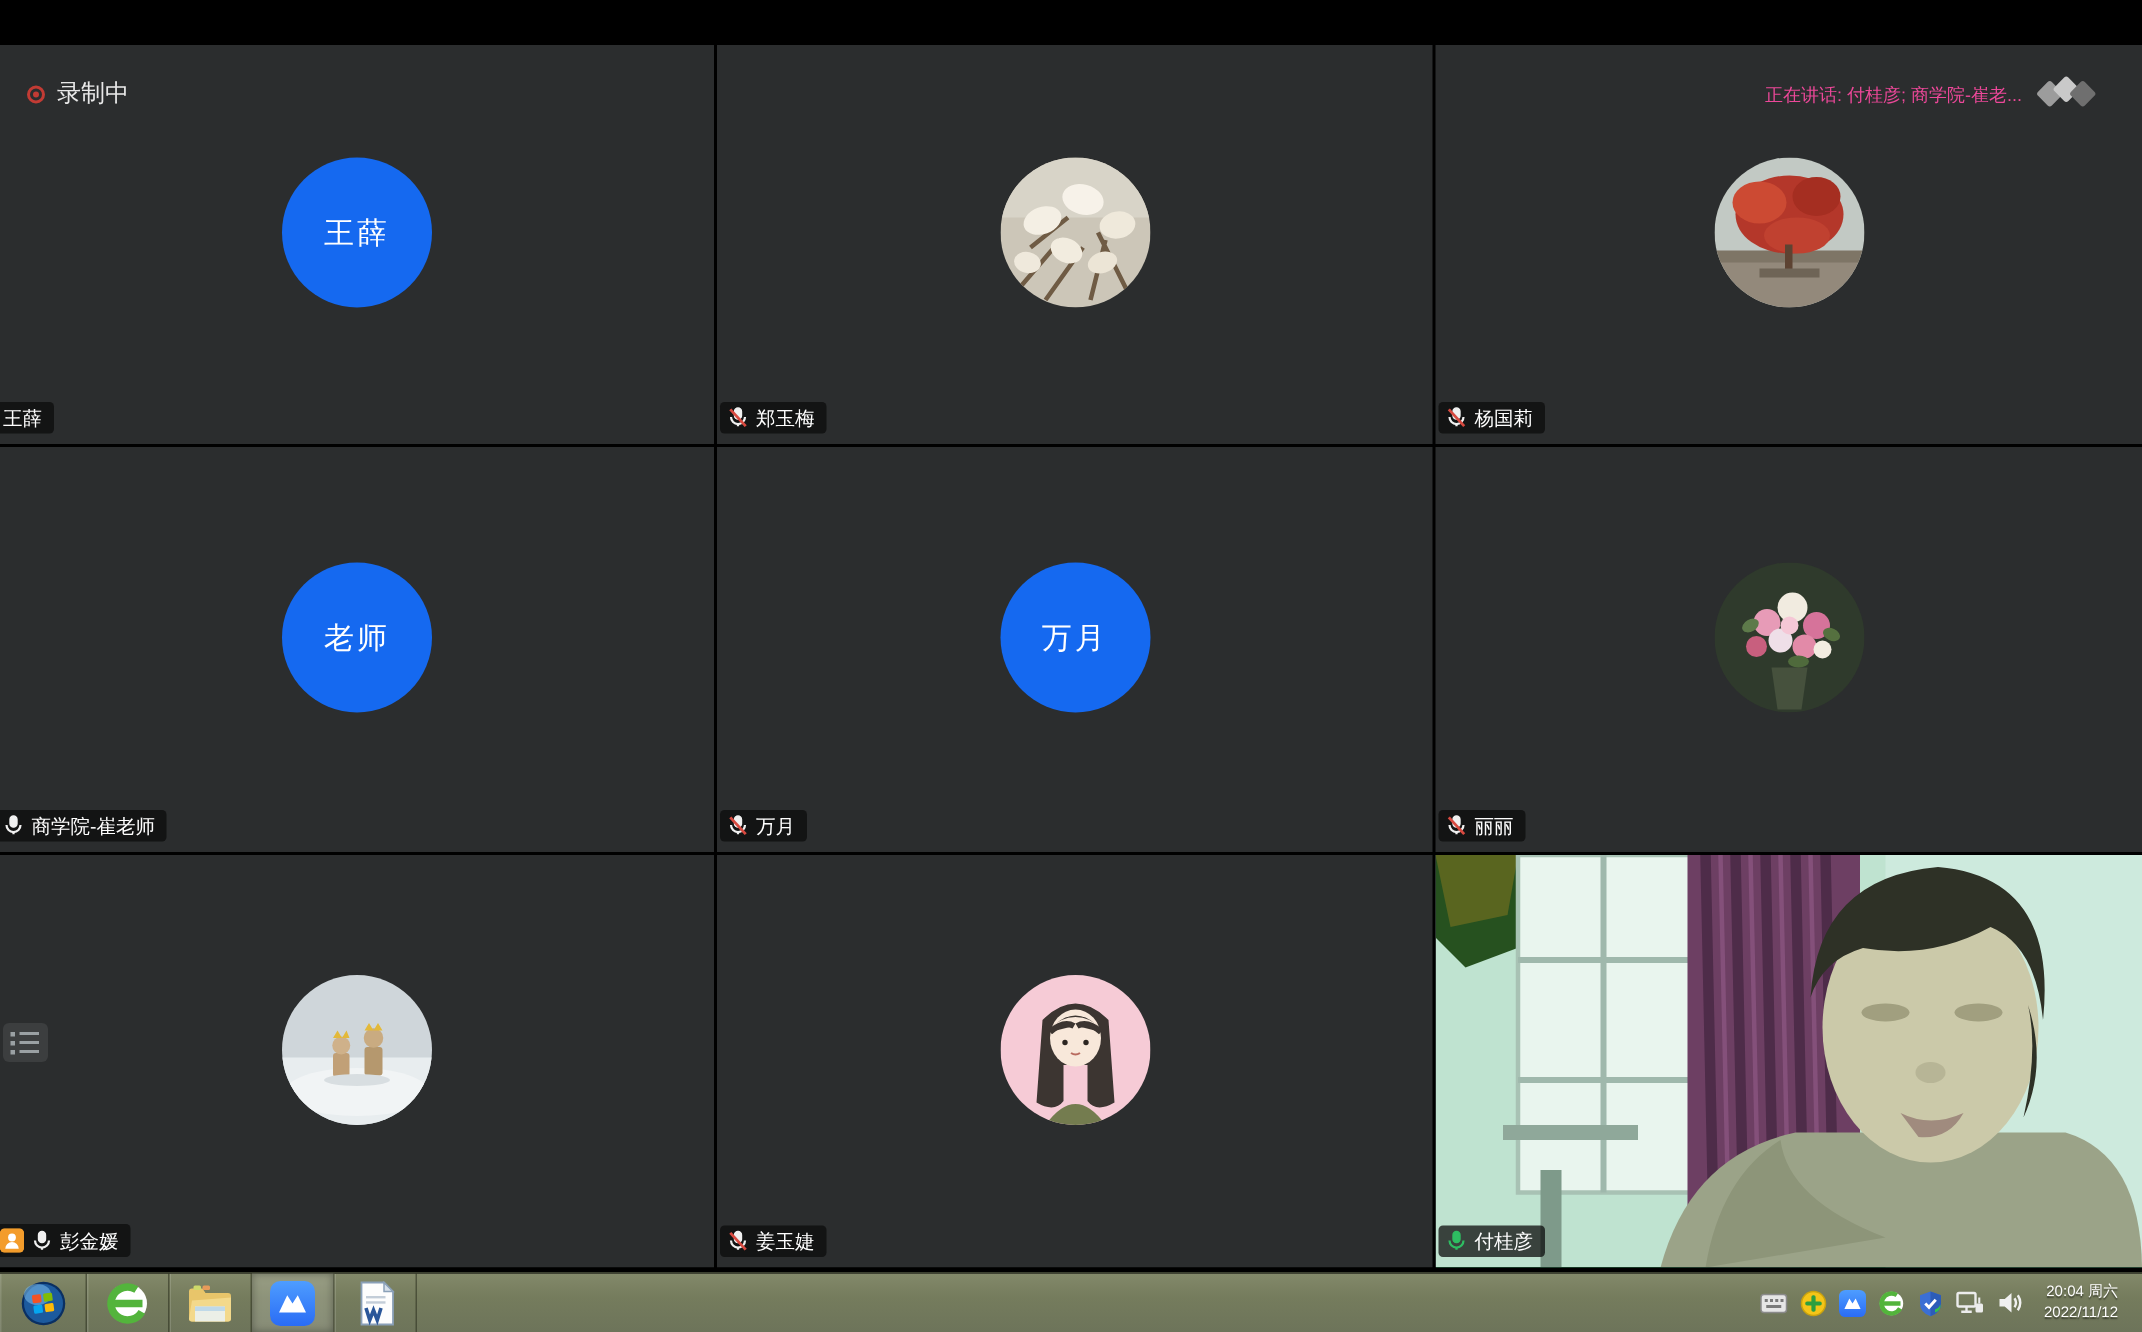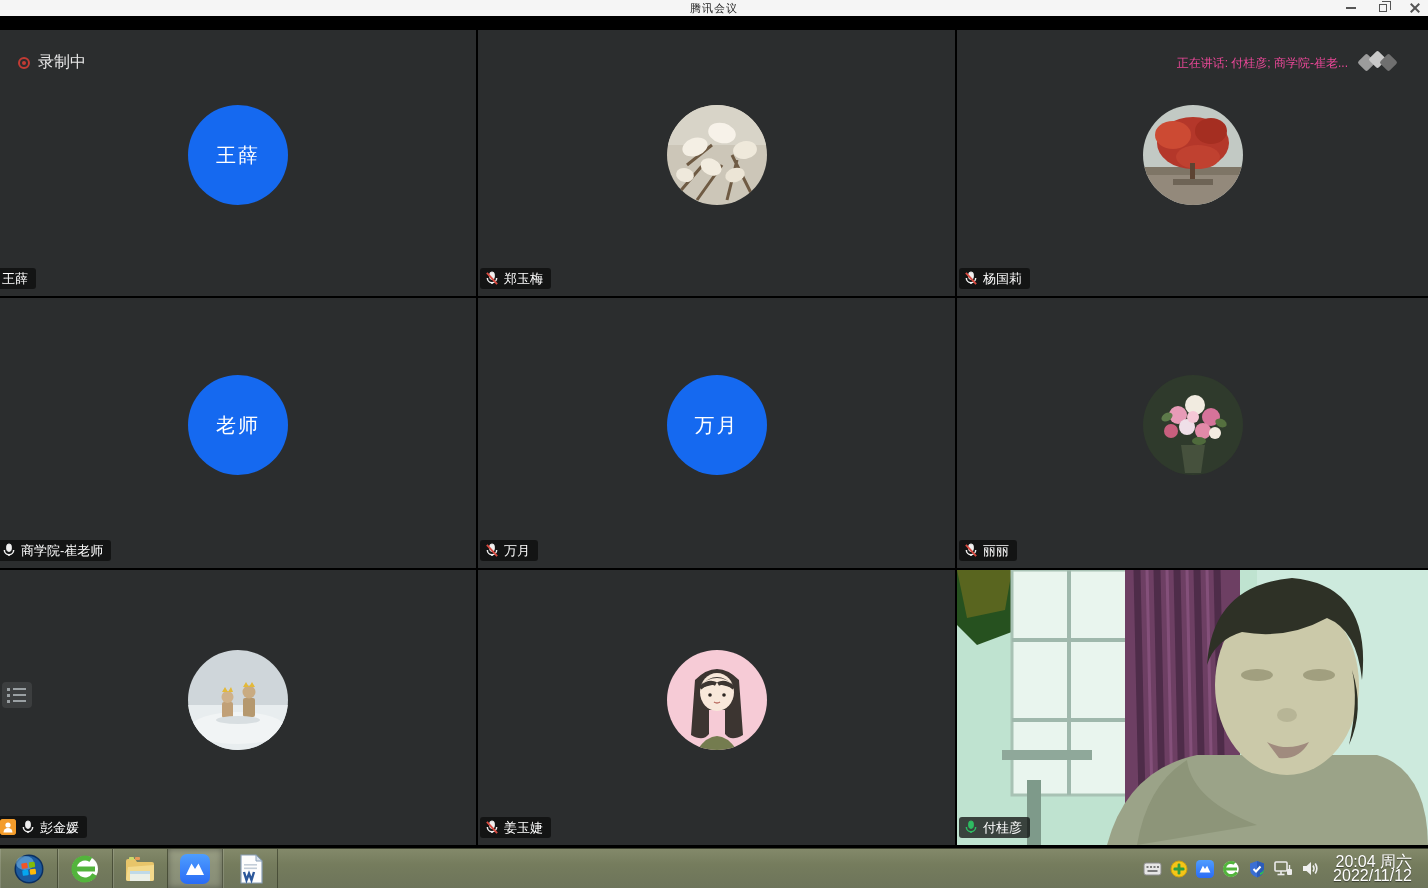--- a/index.html
+++ b/index.html
@@ -70,21 +70,21 @@
              display:flex; align-items:stretch; }
   .tb-strip { position:absolute; left:0; top:845px; width:1428px; height:3px; background:#000; }
   .tb-btn { width:55px; display:flex; align-items:center; justify-content:center; cursor:pointer;
             border-right:1px solid rgba(40,44,28,.55); box-shadow:inset 1px 0 0 rgba(255,255,255,.14); }
   .tb-btn.active { background:rgba(255,255,255,.18); box-shadow:inset 0 0 6px rgba(0,0,0,.35); }
   .tb-btn svg { display:block; }
   .start-btn { width:58px; }
   .tray { margin-left:auto; display:flex; align-items:center; gap:8px; padding:0 6px; }
   .tray svg { display:block; cursor:pointer; }
   .clock { display:flex; flex-direction:column; align-items:flex-end; justify-content:center;
-           color:#fff; font-size:16px; line-height:14px; padding:0 10px 0 6px;
+           color:#fff; font-size:10px; line-height:14px; padding:0 10px 0 6px;
            text-shadow:0 1px 1px rgba(0,0,0,.5); cursor:default; }
 </style>
 </head>
 <body>
 
 <svg width="0" height="0" style="position:absolute">
   <defs>
     <g id="mic-shape">
       <rect x="5" y="1" width="5" height="8" rx="2.5"></rect>
       <path d="M2.5 7.5a5 5 0 0 0 10 0" fill="none" stroke-width="1.6"></path>
@@ -92,34 +92,20 @@
     </g>
     <linearGradient id="tmgrad" x1="0" y1="0" x2="0" y2="1">
       <stop offset="0" stop-color="#4e9dff"></stop>
         <stop offset="1" stop-color="#2a6cf5"></stop>
     </linearGradient>
   </defs>
 </svg>
 
 <div id="app">
 
-  <div class="titlebar">
-    <span class="title">腾讯会议</span>
-    <div class="win-controls">
-      <div class="wc wc-min">
-          <i></i>
-        </div>
-      <div class="wc wc-restore">
-          <i></i>
-        </div>
-      <div class="wc wc-close">
-          <i></i>
-        </div>
-    </div>
-  </div>
 
   <div class="stage">
 
     <div class="tile">
       <div class="avatar-blue">
         <span>王薛</span>
       </div>
       <div class="nametag flush">
         <span>王薛</span>
       </div>

